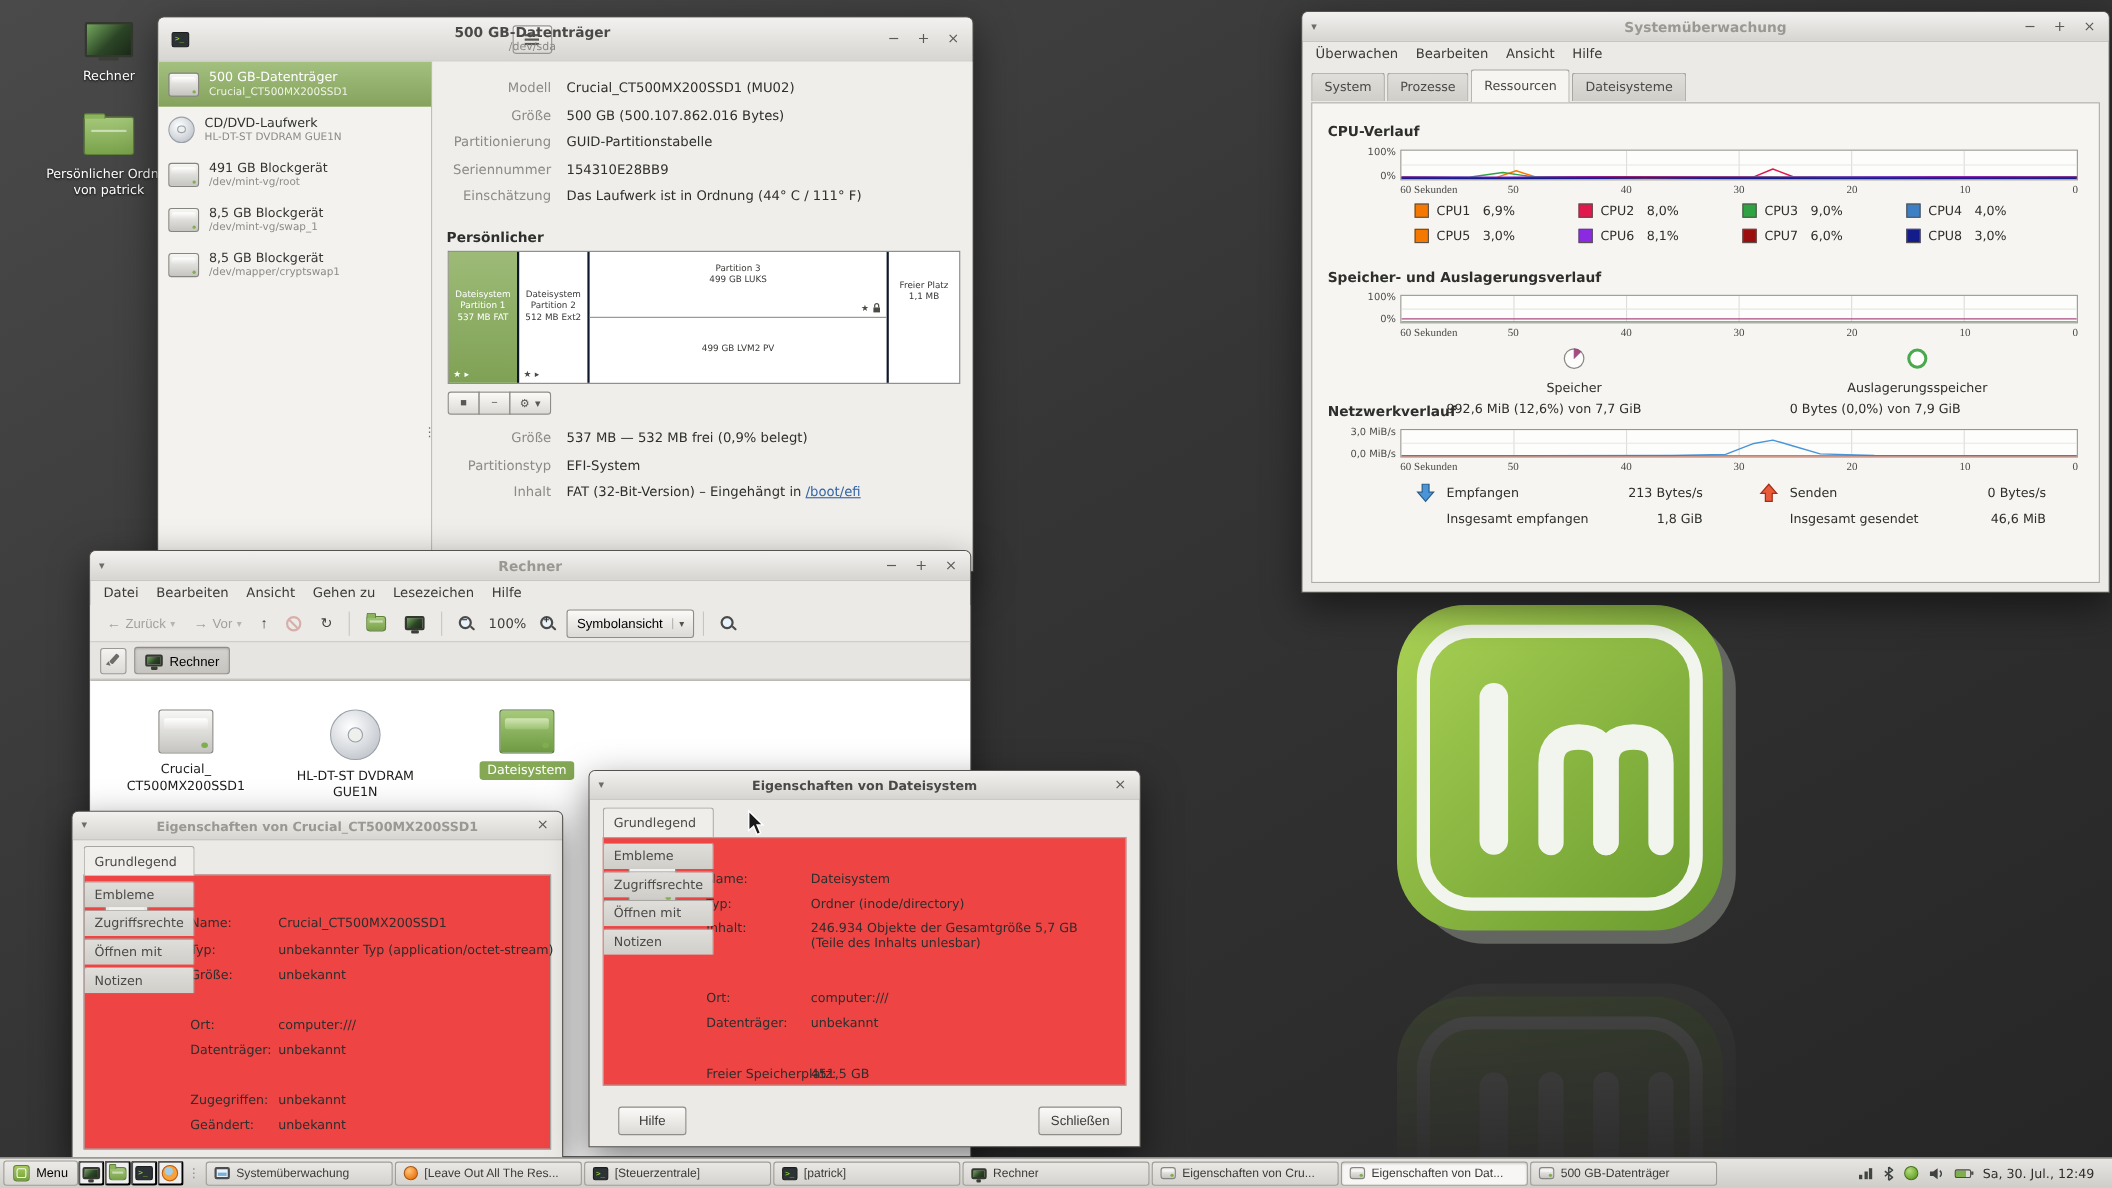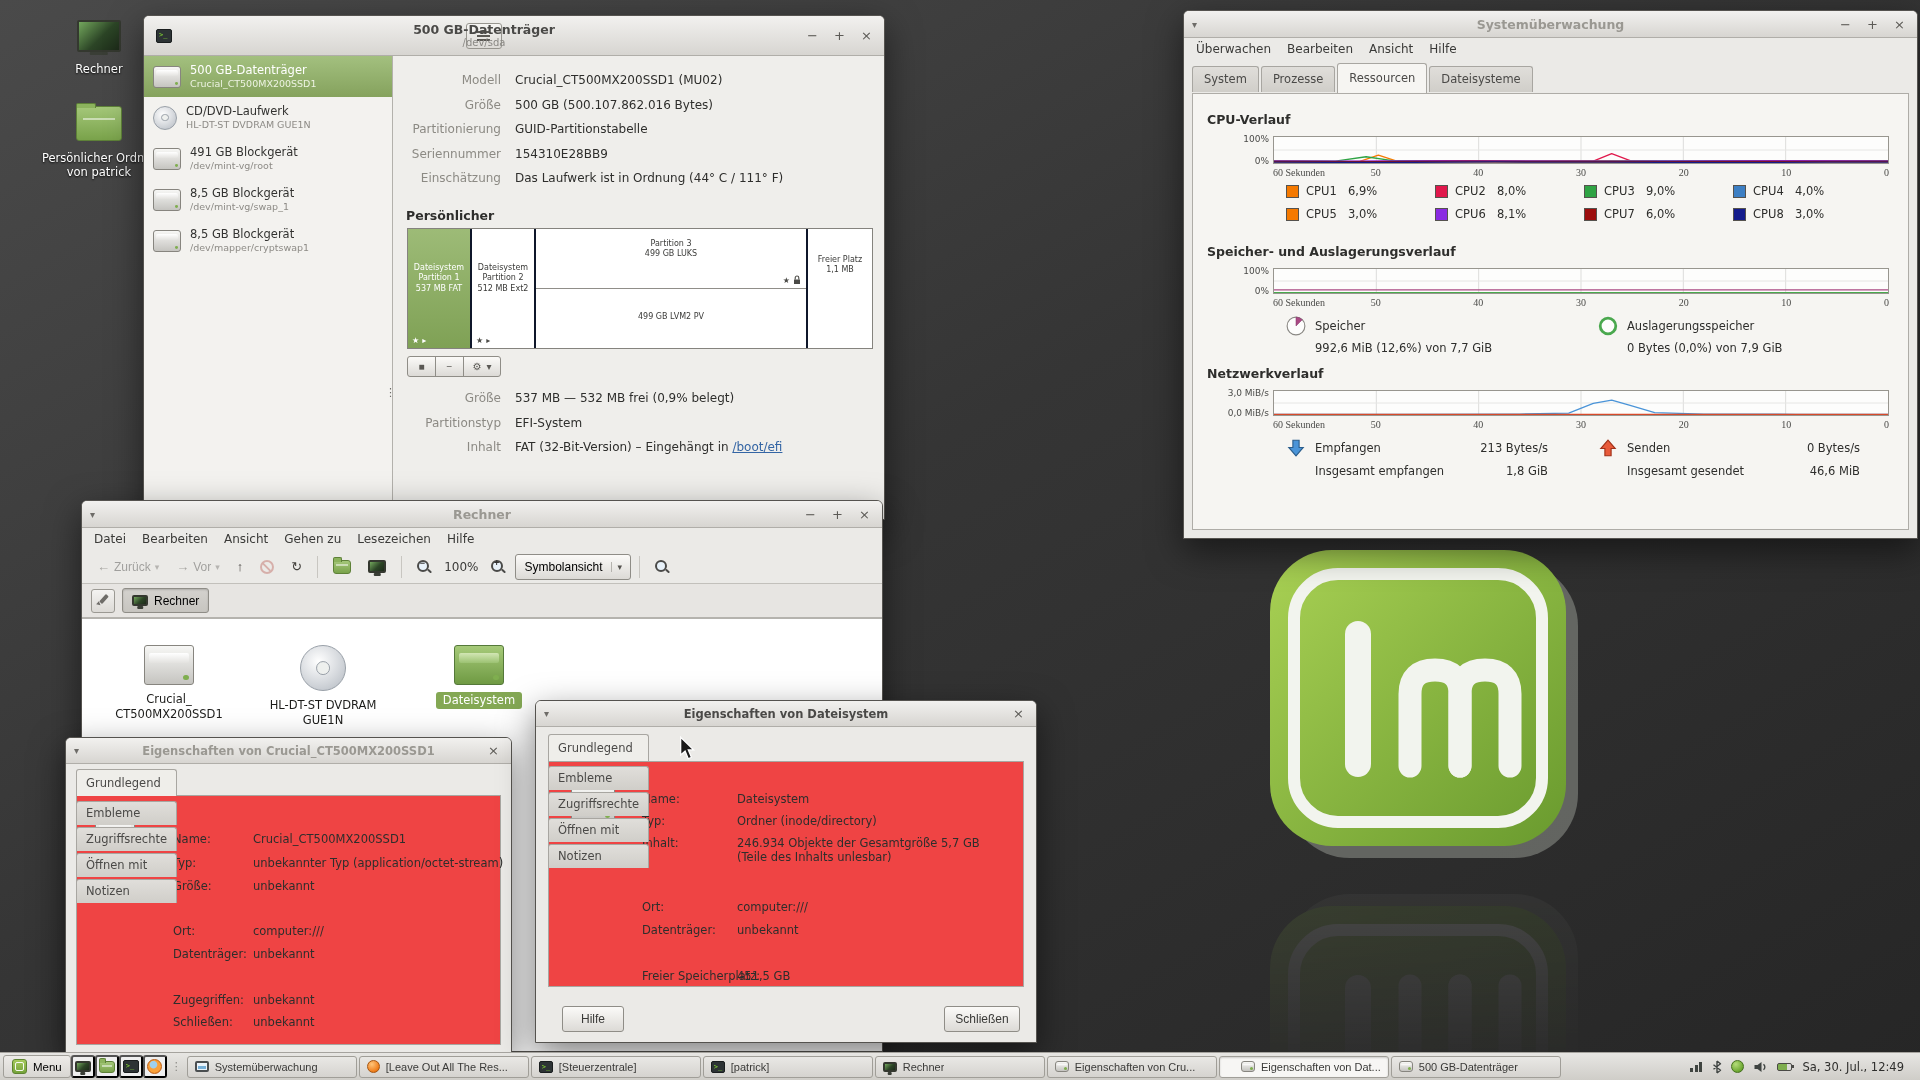--- a/index.html
+++ b/index.html
@@ -143,21 +143,21 @@
 .xrow span { position:absolute; white-space:nowrap; }
 .xrow span:nth-child(1){left:0;} .xrow span:nth-child(2){left:16.66%;transform:translateX(-50%);}
 .xrow span:nth-child(3){left:33.33%;transform:translateX(-50%);} .xrow span:nth-child(4){left:50%;transform:translateX(-50%);}
 .xrow span:nth-child(5){left:66.66%;transform:translateX(-50%);} .xrow span:nth-child(6){left:83.33%;transform:translateX(-50%);}
 .xrow span:nth-child(7){right:0;}
 .cpu-legend { position:absolute; display:grid; grid-template-columns:repeat(4,149px); row-gap:9px; }
 .lg-cell { display:flex; align-items:center; font-size:11.5px; color:#2e2e2c; }
 .sw { width:13px; height:13px; border:1px solid #55524e; margin-right:7px; flex:none; }
 .lg-name { width:42px; }
 .mem-block { position:absolute; font-size:11.5px; color:#2e2e2c; }
-.mem-block .row1 { display:flex; align-items:center; gap:9px; }
+.mem-block .row1 { display:flex; align-items:center; gap:9px;flex-direction:column; }
 .mem-block .row2 { margin-left:29px; margin-top:5px; }
 .net-col { position:absolute; font-size:11.5px; color:#2e2e2c; }
 .net-col .nrow { display:flex; align-items:center; gap:9px; height:20px; }
 .net-col .nrow.second { margin-left:29px; margin-top:3px; }
 .net-col .nv { margin-left:auto; }
 
 
 .toolbar { position:absolute; left:0; right:0; display:flex; align-items:center; gap:3px; padding:0 8px;
            background:#ebeae7; border-bottom:1px solid #c2c0bb; }
 .tb-btn { height:26px; display:inline-flex; align-items:center; gap:4px; padding:0 6px; border-radius:3px;
@@ -194,21 +194,21 @@
 
 .taskbar { position:absolute; left:0; right:0; bottom:0; height:28px; z-index:95;
            background:linear-gradient(#e7e6e3,#cfcdc8); border-top:1px solid #a5a39e;
            display:flex; align-items:center; }
 .menu-btn { height:23px; display:flex; align-items:center; gap:6px; padding:0 8px; margin-left:3px;
             border:1px solid #a09e98; border-radius:3px; background:linear-gradient(#edebe8,#d8d6d2); font-size:11.5px; }
 .launcher { width:24px; height:23px; display:flex; align-items:center; justify-content:center; border-radius:3px; }
 .task-btn { width:170px; height:22px; margin:0 1px; display:flex; align-items:center; gap:6px; padding:0 7px;
             border:1px solid #a09e98; border-radius:3px; background:linear-gradient(#e9e8e5,#d5d3cf);
             font-size:11px; color:#3a3a38; white-space:nowrap; overflow:hidden; }
-.task-btn.active { background:#f7f6f4; box-shadow:inset 0 1px 2px rgba(0,0,0,.18);justify-content:flex-end; }
+.task-btn.active { background:#f7f6f4; box-shadow:inset 0 1px 2px rgba(0,0,0,.18); }
 .task-lbl { overflow:hidden; text-overflow:ellipsis; }
 .tray { position:absolute; right:128px; display:flex; align-items:center; gap:9px; height:28px; }
 .clock { position:absolute; right:16px; font-size:11.5px; color:#2e2e2c; line-height:28px; }
 .handle { color:#8a8884; font-size:11px; padding:0 4px; }
 
 
 .cursor { position:absolute; z-index:100; }
 </style>
 </head>
 <body>
@@ -736,21 +736,21 @@
       </div>
     <div class="prow" style="top:151px;left:0;right:10px">
         <span class="pl" style="left:96px">Datenträger:</span>
         <span class="pv" style="left:176px">unbekannt</span>
       </div>
     <div class="prow" style="top:197px;left:0;right:10px">
         <span class="pl" style="left:96px">Zugegriffen:</span>
         <span class="pv" style="left:176px">unbekannt</span>
       </div>
     <div class="prow" style="top:219px;left:0;right:10px">
-        <span class="pl" style="left:96px">Schließen:</span>
+        <span class="pl" style="left:96px">Geändert:</span>
         <span class="pv" style="left:176px">unbekannt</span>
       </div>
   </div>
 </div>
 
 <div class="win" style="left:535px;top:700px;width:502px;height:343px;z-index:40">
   <div class="titlebar" style="height:26px">
     <span class="tb-caret g g-down"></span>
     <div class="tcenter" style="font-size:11.5px">Eigenschaften von Dateisystem</div>
     <div class="win-controls">

